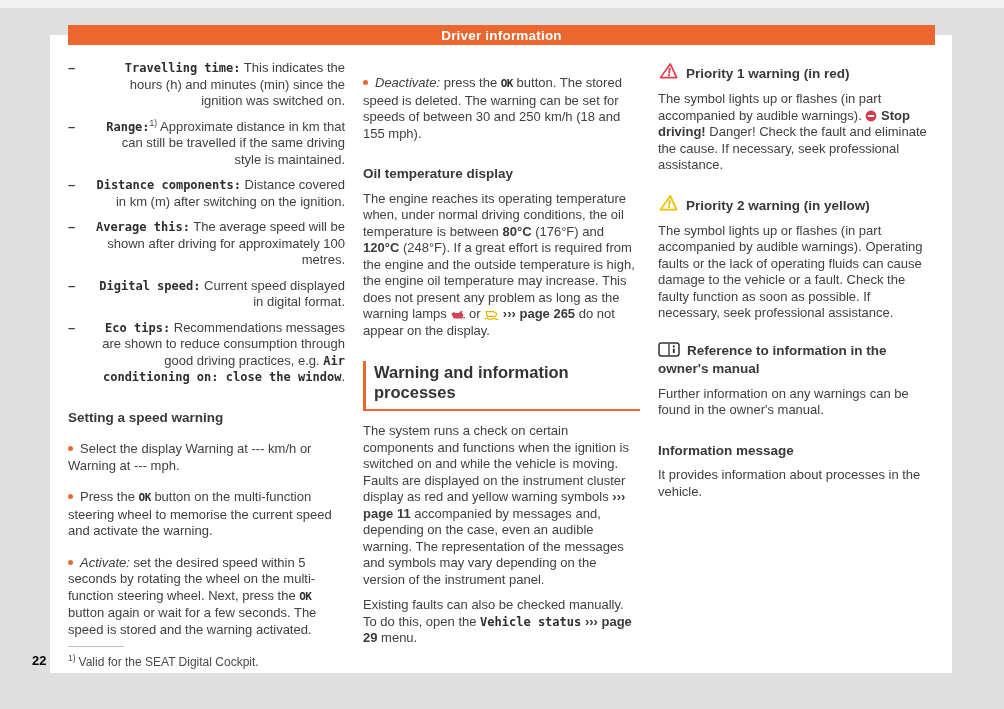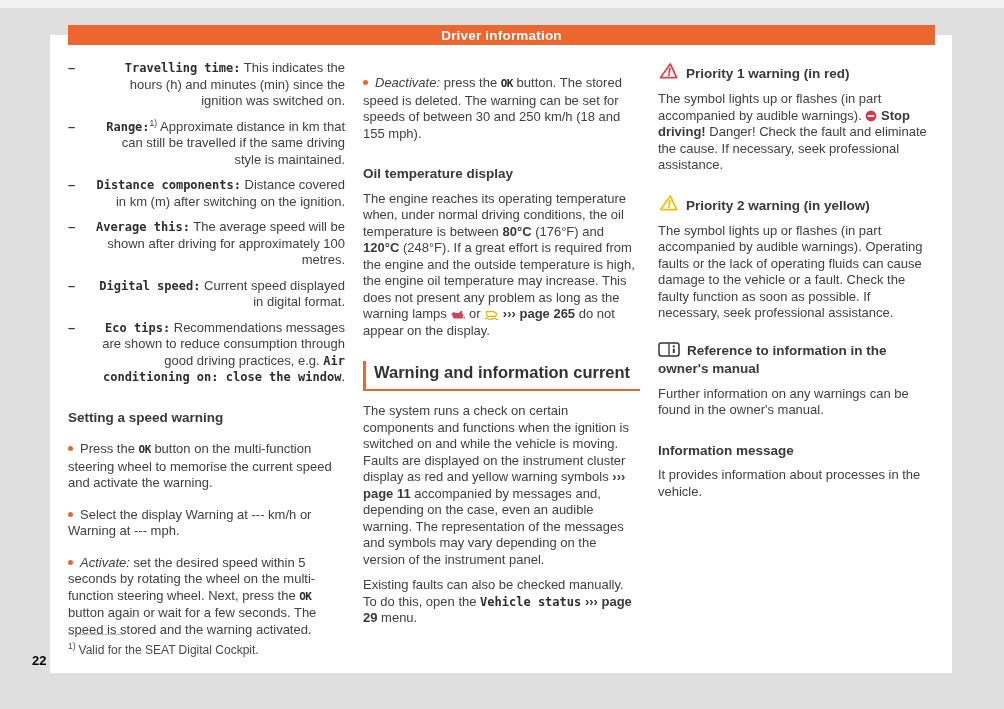--- a/index.html
+++ b/index.html
@@ -36,21 +36,21 @@
   .icon svg { display:inline-block; }
 
   .seg-b { font-weight:bold; color:#3a3a3a; }
   .seg-i { font-style:italic; }
   .seg-m { font-family:"DejaVu Sans Mono", monospace; font-weight:bold;
     font-size:12px; color:#2e2e2e; }
   .seg-ok { font-family:"DejaVu Sans Mono", monospace; font-weight:bold;
     font-size:11px; color:#2e2e2e; letter-spacing:-0.5px; }
   .seg-sup { vertical-align:super; font-size:8.5px; line-height:0; }
 
-  .footnote { position:absolute; left:18px; bottom:16px; font-size:12px; color:#4a4a4a; }
+  .footnote { position:absolute; left:18px; bottom:4px; font-size:12px; color:#4a4a4a; }
   .footnote-rule { width:56px; height:1px; background:#bfbfbf; margin-bottom:6px; }
   .footnote-sup { vertical-align:super; font-size:8.5px; margin-right:3px; }
 
   .page-number { position:absolute; left:32px; top:653px; font-size:13px;
     font-weight:bold; color:#000000; z-index:3; }
 </style>
 </head>
 <body>
 
 <div class="top-strip"></div>
@@ -76,35 +76,35 @@
         </div>
         <div class="dash-item">
           <span class="dash">–</span>
           <span class="dash-body"><span class="seg-m">Digital speed:</span><span class="seg-n"> Current speed displayed in digital format.</span></span>
         </div>
         <div class="dash-item">
           <span class="dash">–</span>
           <span class="dash-body"><span class="seg-m">Eco tips:</span><span class="seg-n"> Recommendations messages are shown to reduce consumption through good driving practices, e.g. </span><span class="seg-m">Air conditioning on: close the window</span><span class="seg-n">.</span></span>
         </div>
         <div class="sub-heading">Setting a speed warning</div>
+        <div class="bullet-item"><span class="bullet-dot"></span><span class="seg-n">Select the display Warning at --- km/h or Warning at --- mph.</span></div>
         <div class="bullet-item"><span class="bullet-dot"></span><span class="seg-n">Press the </span><span class="seg-ok">OK</span><span class="seg-n"> button on the multi-function steering wheel to memorise the current speed and activate the warning.</span></div>
-        <div class="bullet-item"><span class="bullet-dot"></span><span class="seg-n">Select the display Warning at --- km/h or Warning at --- mph.</span></div>
         <div class="bullet-item"><span class="bullet-dot"></span><span class="seg-i">Activate:</span><span class="seg-n"> set the desired speed within 5 seconds by rotating the wheel on the multi-function steering wheel. Next, press the </span><span class="seg-ok">OK</span><span class="seg-n"> button again or wait for a few seconds. The speed is stored and the warning activated.</span></div>
       </div>
     <div class="col">
         <div class="bullet-item"><span class="bullet-dot"></span><span class="seg-i">Deactivate:</span><span class="seg-n"> press the </span><span class="seg-ok">OK</span><span class="seg-n"> button. The stored speed is deleted. The warning can be set for speeds of between 30 and 250 km/h (18 and 155 mph).</span></div>
         <div class="sub-heading">Oil temperature display</div>
         <div class="para"><span class="seg-n">The engine reaches its operating temperature when, under normal driving conditions, the oil temperature is between </span><span class="seg-b">80°C</span><span class="seg-n"> (176°F) and </span><span class="seg-b">120°C</span><span class="seg-n"> (248°F). If a great effort is required from the engine and the outside temperature is high, the engine oil temperature may increase. This does not present any problem as long as the warning lamps </span><span class="icon"><svg width="15" height="10" viewBox="0 0 15 10">
               <path d="M1.5 3.8 L3.2 2.2 L4.8 2.2 L4.8 3.1 L8.8 3.1 L10.8 1 L12.4 1 L11.8 3.1 L13.4 4.6 L12.4 8.6 L3.8 8.6 L2.2 5.6 Z" fill="#d24455"></path>
               <circle cx="14.1" cy="7.6" r="0.9" fill="#d24455"></circle>
             </svg></span><span class="seg-n"> or </span><span class="icon"><svg width="15" height="10" viewBox="0 0 15 10">
               <path d="M2.2 1.6 L9.4 1.6 L12.6 3.6 L11.8 6.4 L3.2 6.4 Z" fill="none" stroke="#e3b700" stroke-width="1.2" stroke-linejoin="round"></path>
               <path d="M1 9 q1.8 -1.6 3.6 0 t3.6 0 t3.6 0 t2.2 0" fill="none" stroke="#e3b700" stroke-width="1.2"></path>
             </svg></span><span class="seg-n"> </span><span class="seg-b">››› page 265</span><span class="seg-n"> do not appear on the display.</span></div>
-        <div class="section-title">Warning and information current</div>
+        <div class="section-title">Warning and information processes</div>
         <div class="para"><span class="seg-n">The system runs a check on certain components and functions when the ignition is switched on and while the vehicle is moving. Faults are displayed on the instrument cluster display as red and yellow warning symbols </span><span class="seg-b">››› page 11</span><span class="seg-n"> accompanied by messages and, depending on the case, even an audible warning. The representation of the messages and symbols may vary depending on the version of the instrument panel.</span></div>
         <div class="para"><span class="seg-n">Existing faults can also be checked manually. To do this, open the </span><span class="seg-m">Vehicle status</span><span class="seg-n"> </span><span class="seg-b">››› page 29</span><span class="seg-n"> menu.</span></div>
       </div>
     <div class="col">
         <div class="icon-heading"><span class="icon"><svg width="21" height="18" viewBox="0 0 21 18">
               <g transform="skewX(-7) translate(2,0)">
                 <path d="M10.5 2 L18.6 15.6 L2.4 15.6 Z" fill="none" stroke="#e23c4f" stroke-width="1.7" stroke-linejoin="round"></path>
                 <line x1="10.5" y1="6.6" x2="10.5" y2="10.8" stroke="#e23c4f" stroke-width="1.9" stroke-linecap="round"></line>
                 <circle cx="10.5" cy="13.2" r="1.1" fill="#e23c4f"></circle>
               </g>

